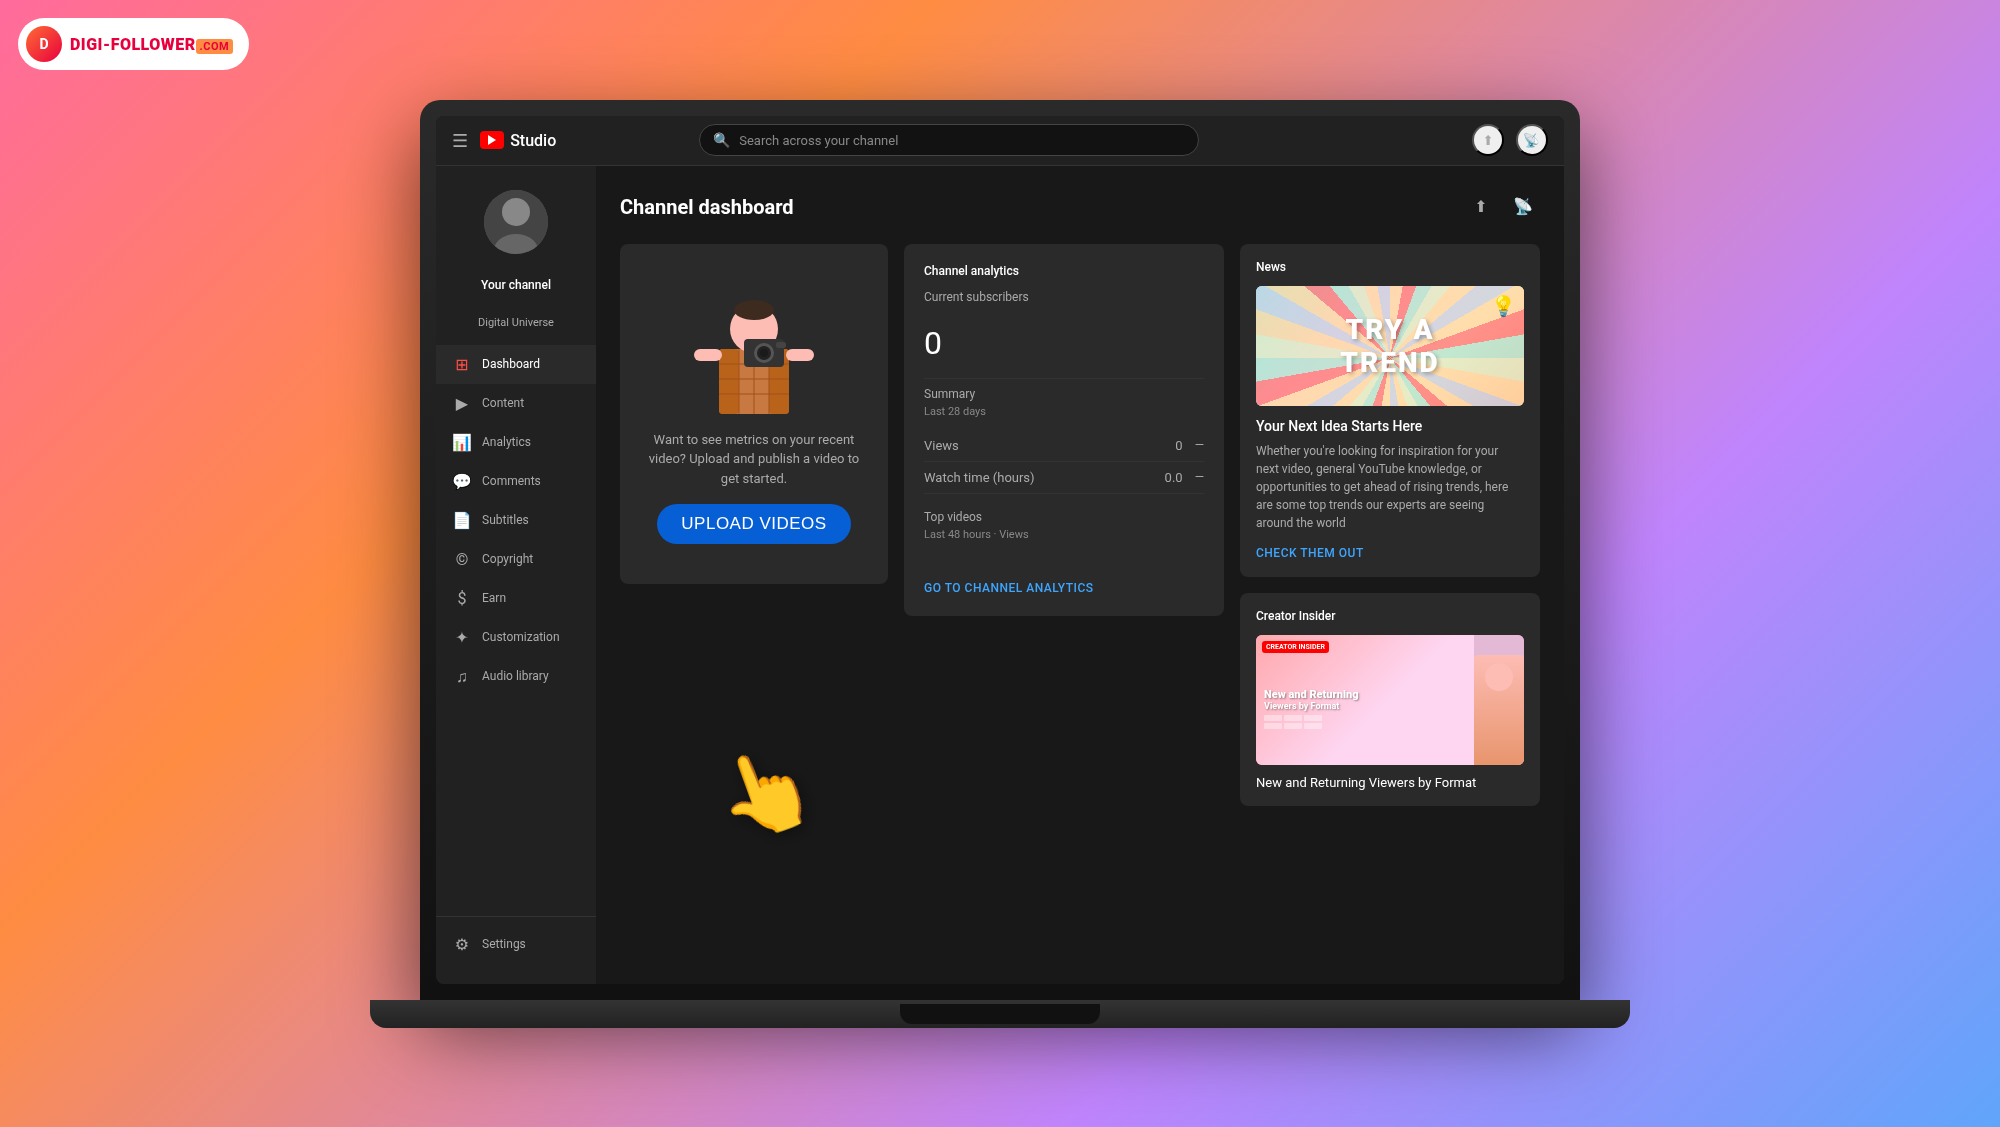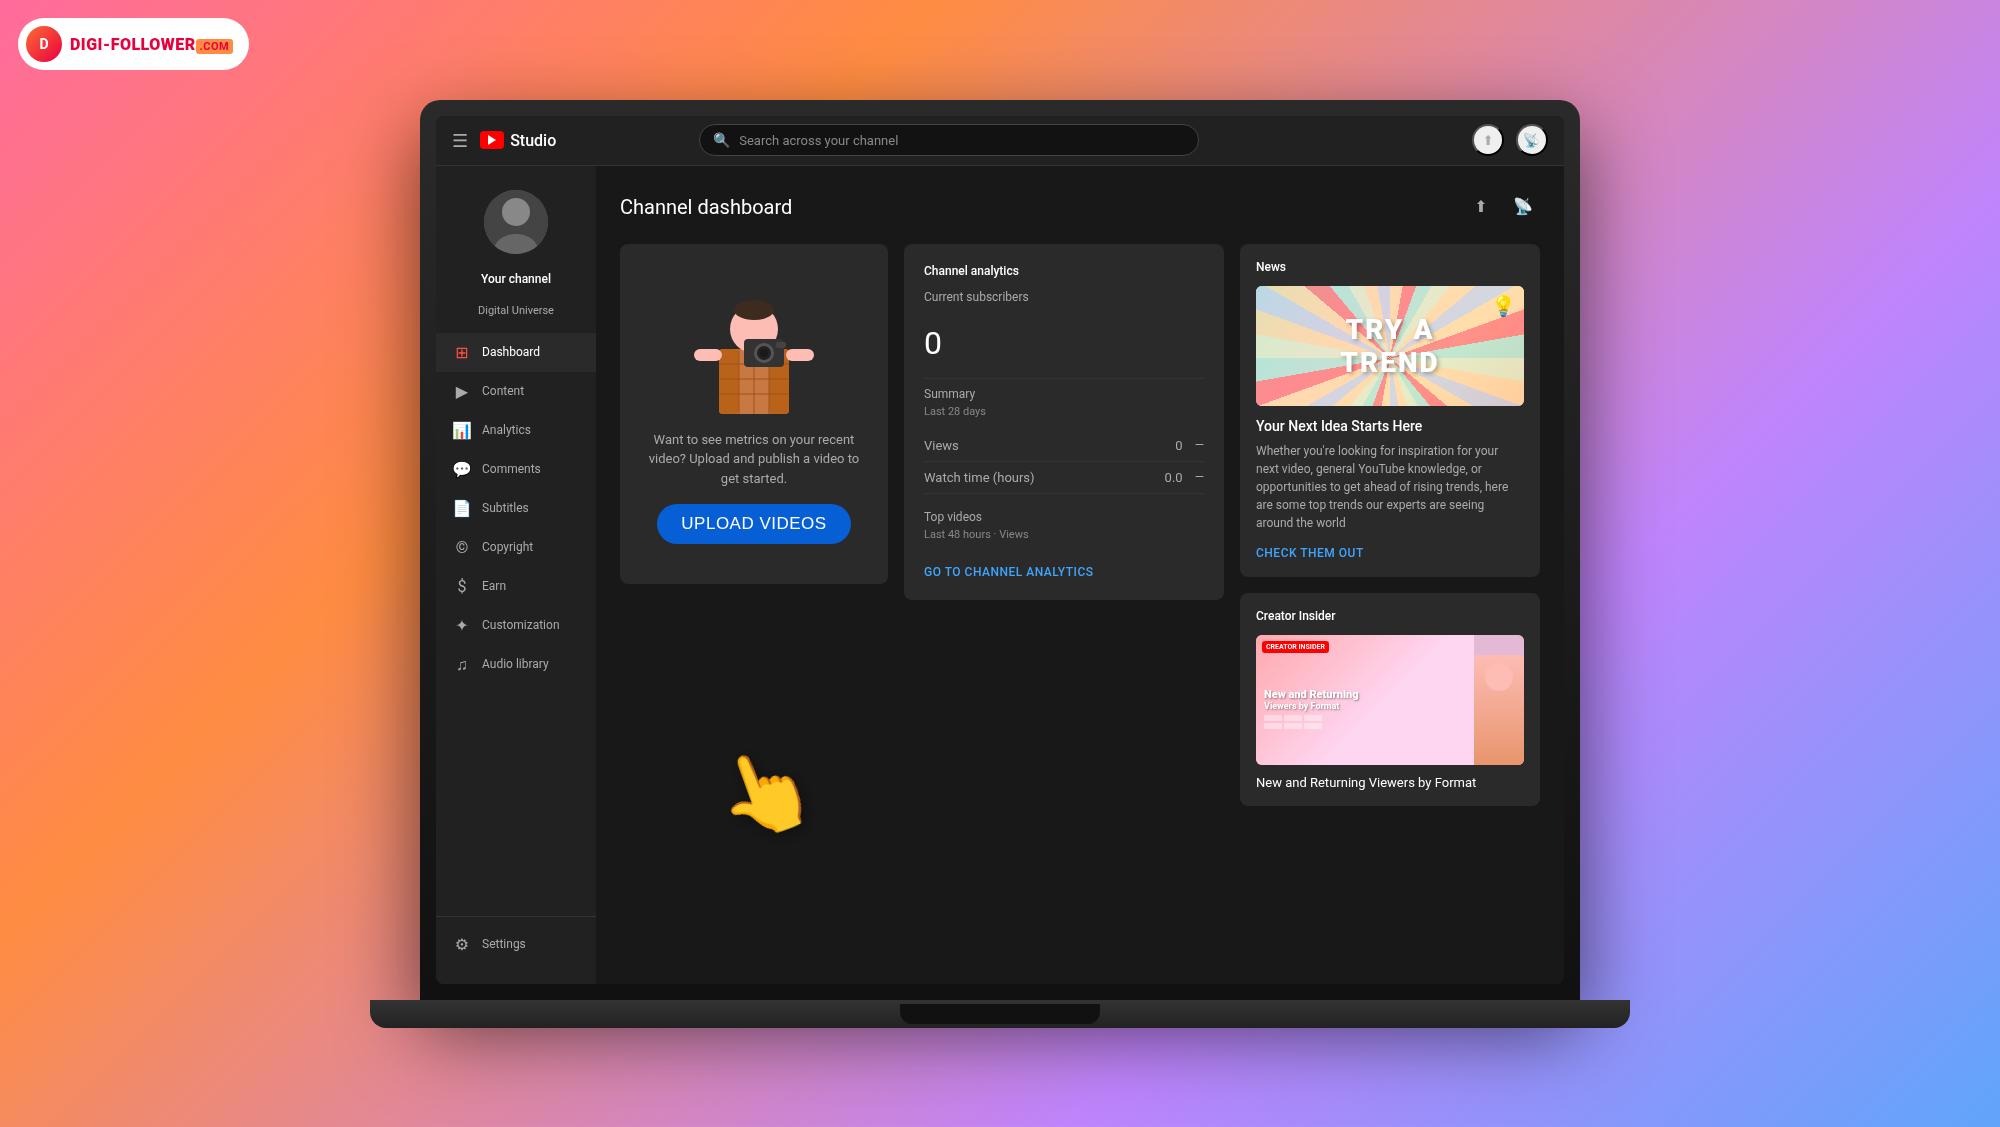--- a/index.html
+++ b/index.html
@@ -195,21 +195,21 @@
       padding: 12px 0;
       flex-shrink: 0;
       overflow-y: auto;
     }
 
     .channel-info {
       display: flex;
       flex-direction: column;
       align-items: center;
       padding: 12px 8px 16px;
-      gap: 18px;
+      gap: 24px;
     }
     .avatar {
       width: 64px;
       height: 64px;
       border-radius: 50%;
       background: #555;
       overflow: hidden;
       display: flex;
       align-items: center;
       justify-content: center;
@@ -270,21 +270,21 @@
 
     .page-title-row {
       display: flex;
       align-items: center;
       justify-content: space-between;
       margin-bottom: 20px;
     }
     .page-title {
       color: #fff;
       font-size: 20px;
-      font-weight: 400;
+      font-weight: 700;
     }
     .page-actions {
       display: flex;
       gap: 8px;
     }
     .action-btn {
       width: 34px;
       height: 34px;
       border-radius: 50%;
       background: transparent;
@@ -402,21 +402,21 @@
     .top-videos-sub {
       color: #888;
       font-size: 11px;
       margin-bottom: 12px;
     }
     .go-analytics {
       color: #3ea6ff;
       font-size: 12px;
       cursor: pointer;
       display: inline-block;
-      margin-top: 12px;
+      margin-top: 28px;
       font-weight: 500;
       letter-spacing: 0.5px;
       text-align: center;
     }
 
     
     .news-card {
       padding: 16px;
     }
     .news-image {

